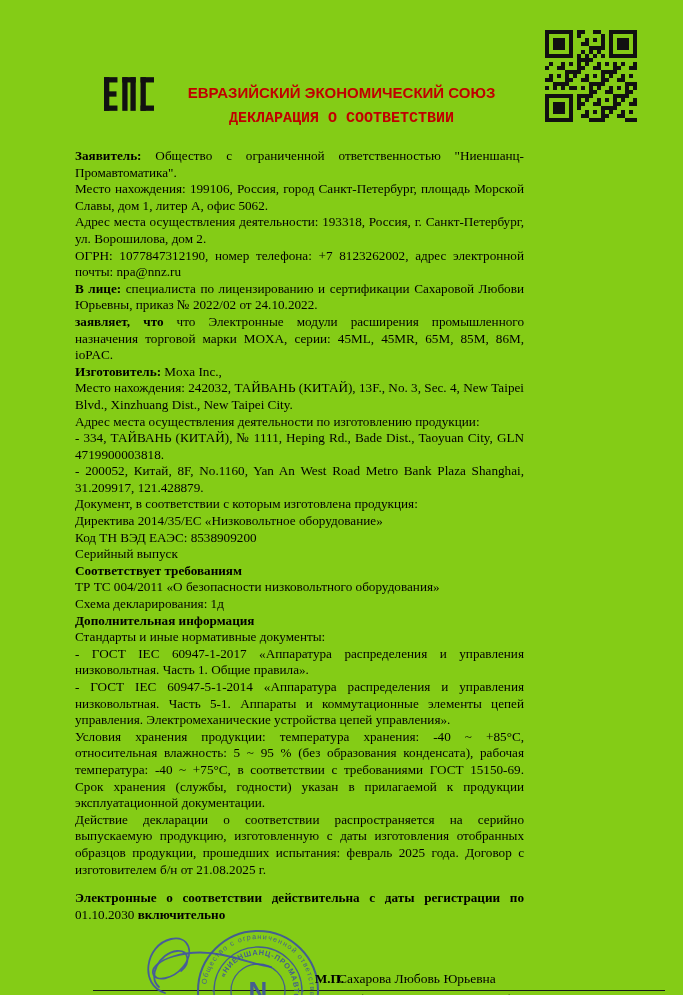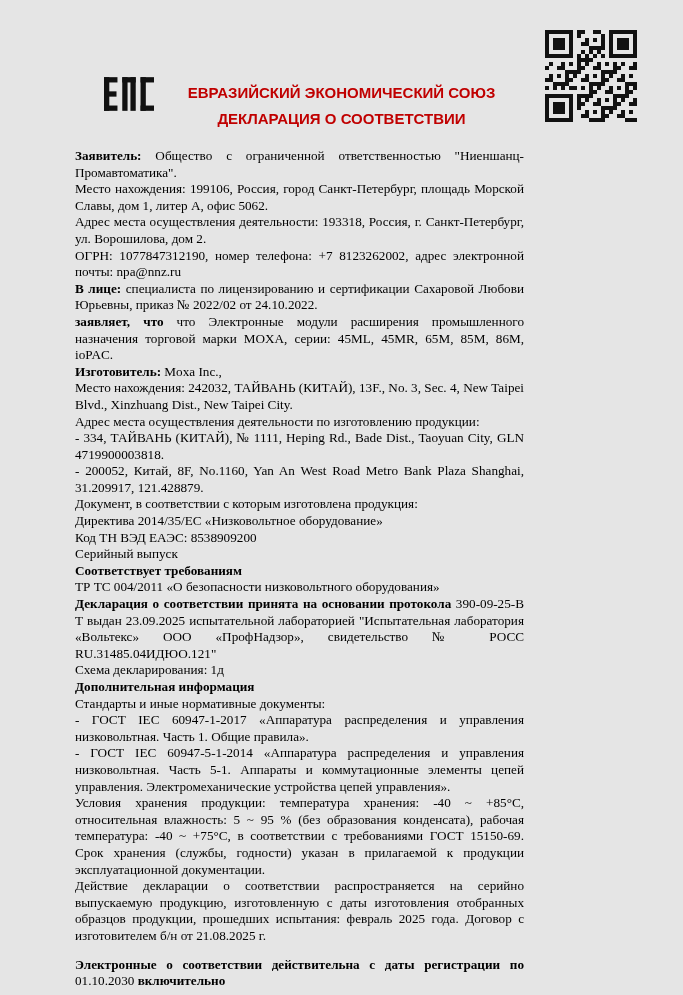--- a/index.html
+++ b/index.html
@@ -1,16 +1,16 @@
 <!DOCTYPE html>
 <html><head>
 <meta charset="utf-8">
 <style>
   html,body{margin:0;padding:0;background:#fff;}
-  .page{position:relative;width:683px;height:995px;background:#e5e5e5;overflow:hidden;
+  .page{position:relative;width:683px;height:995px;background:#84cc16;overflow:hidden;
         font-family:"Liberation Serif","DejaVu Serif",serif;color:#000;}
   
   .eac{position:absolute;left:104px;top:70px;width:50px;height:48px;}
   .titles{position:absolute;left:0;top:84px;width:683px;text-align:center;
           font-family:"Liberation Sans","DejaVu Sans",sans-serif;font-weight:bold;font-size:15px;}
   .titles .t2{margin-top:9px;}
   .qr{position:absolute;left:545px;top:30px;width:92px;height:92px;}
   
   .doc{position:absolute;left:0;top:148px;width:542px;font-size:13.2px;line-height:16.6px;padding-left:28px;}
   .para{margin:0 46px 0 47px;text-align:justify;}
@@ -45,21 +45,21 @@
         <rect x="55" y="0" width="11" height="70"></rect>
       <rect x="38" y="0" width="28" height="11"></rect>
       <rect x="76" y="0" width="11" height="70"></rect>
         <rect x="76" y="0" width="28" height="11"></rect>
       <rect x="76" y="59" width="28" height="11"></rect>
     </g>
   </svg>
 
   <div class="titles">
     <div class="t1" style="color:#c00000;">ЕВРАЗИЙСКИЙ ЭКОНОМИЧЕСКИЙ СОЮЗ</div>
-    <div class="t2" style="color:#c00000;">ДЕКЛАРАЦИЯ О СООТВЕТСТВИИ</div>
+    <div class="t2" style="color:#c00000;font-family:Liberation Mono, monospace;">ДЕКЛАРАЦИЯ О СООТВЕТСТВИИ</div>
   </div>
 
   <svg class="qr" id="qr" viewBox="0 0 92 92" aria-hidden="true">
       <g fill="#111">
         <rect x="0" y="0" width="4" height="4"></rect>
         <rect x="0" y="4" width="4" height="4"></rect>
         <rect x="0" y="8" width="4" height="4"></rect>
         <rect x="0" y="12" width="4" height="4"></rect>
         <rect x="0" y="16" width="4" height="4"></rect>
         <rect x="0" y="20" width="4" height="4"></rect>
@@ -322,21 +322,20 @@
     <p class="para"><b></b><span>Место нахождения: 242032, ТАЙВАНЬ (КИТАЙ), 13F., No. 3, Sec. 4, New Taipei Blvd., Xinzhuang Dist., New Taipei City.</span></p>
     <p class="para"><b></b><span>Адрес места осуществления деятельности по изготовлению продукции:</span></p>
     <p class="para"><b></b><span>- 334, ТАЙВАНЬ (КИТАЙ), № 1111, Heping Rd., Bade Dist., Taoyuan City, GLN 4719900003818.</span></p>
     <p class="para"><b></b><span>- 200052, Китай, 8F, No.1160, Yan An West Road Metro Bank Plaza Shanghai, 31.209917, 121.428879.</span></p>
     <p class="para"><b></b><span>Документ, в соответствии с которым изготовлена продукция:</span></p>
     <p class="para"><b></b><span>Директива 2014/35/ЕС «Низковольтное оборудование»</span></p>
     <p class="para"><b></b><span>Код ТН ВЭД ЕАЭС: 8538909200</span></p>
     <p class="para"><b></b><span>Серийный выпуск</span></p>
     <p class="para"><b>Соответствует требованиям</b><span></span></p>
     <p class="para"><b></b><span>ТР ТС 004/2011 «О безопасности низковольтного оборудования»</span></p>
-    <p class="para"><b>Декларация о соответствии принята на основании протокола</b><span> 390-09-25-В Т выдан 23.09.2025 испытательной лабораторией "Испытательная лаборатория «Вольтекс» ООО «ПрофНадзор», свидетельство № РОСС RU.31485.04ИДЮО.121"</span></p>
     <p class="para"><b></b><span>Схема декларирования: 1д</span></p>
     <p class="para"><b>Дополнительная информация</b><span></span></p>
     <p class="para"><b></b><span>Стандарты и иные нормативные документы:</span></p>
     <p class="para"><b></b><span>- ГОСТ IEC 60947-1-2017 «Аппаратура распределения и управления низковольтная. Часть 1. Общие правила».</span></p>
     <p class="para"><b></b><span>- ГОСТ IEC 60947-5-1-2014 «Аппаратура распределения и управления низковольтная. Часть 5-1. Аппараты и коммутационные элементы цепей управления. Электромеханические устройства цепей управления».</span></p>
     <p class="para"><b></b><span>Условия хранения продукции: температура хранения: -40 ~ +85°С, относительная влажность: 5 ~ 95 % (без образования конденсата), рабочая температура: -40 ~ +75°С, в соответствии с требованиями ГОСТ 15150-69. Срок хранения (службы, годности) указан в прилагаемой к продукции эксплуатационной документации.</span></p>
     <p class="para"><b></b><span>Действие декларации о соответствии распространяется на серийно выпускаемую продукцию, изготовленную с даты изготовления отобранных образцов продукции, прошедших испытания: февраль 2025 года. Договор с изготовителем б/н от 21.08.2025 г.</span></p>
 
     <p class="para validity"><b>Электронные о соответствии действительна с даты регистрации по</b><span> 01.10.2030 </span><b>включительно</b></p>
 

